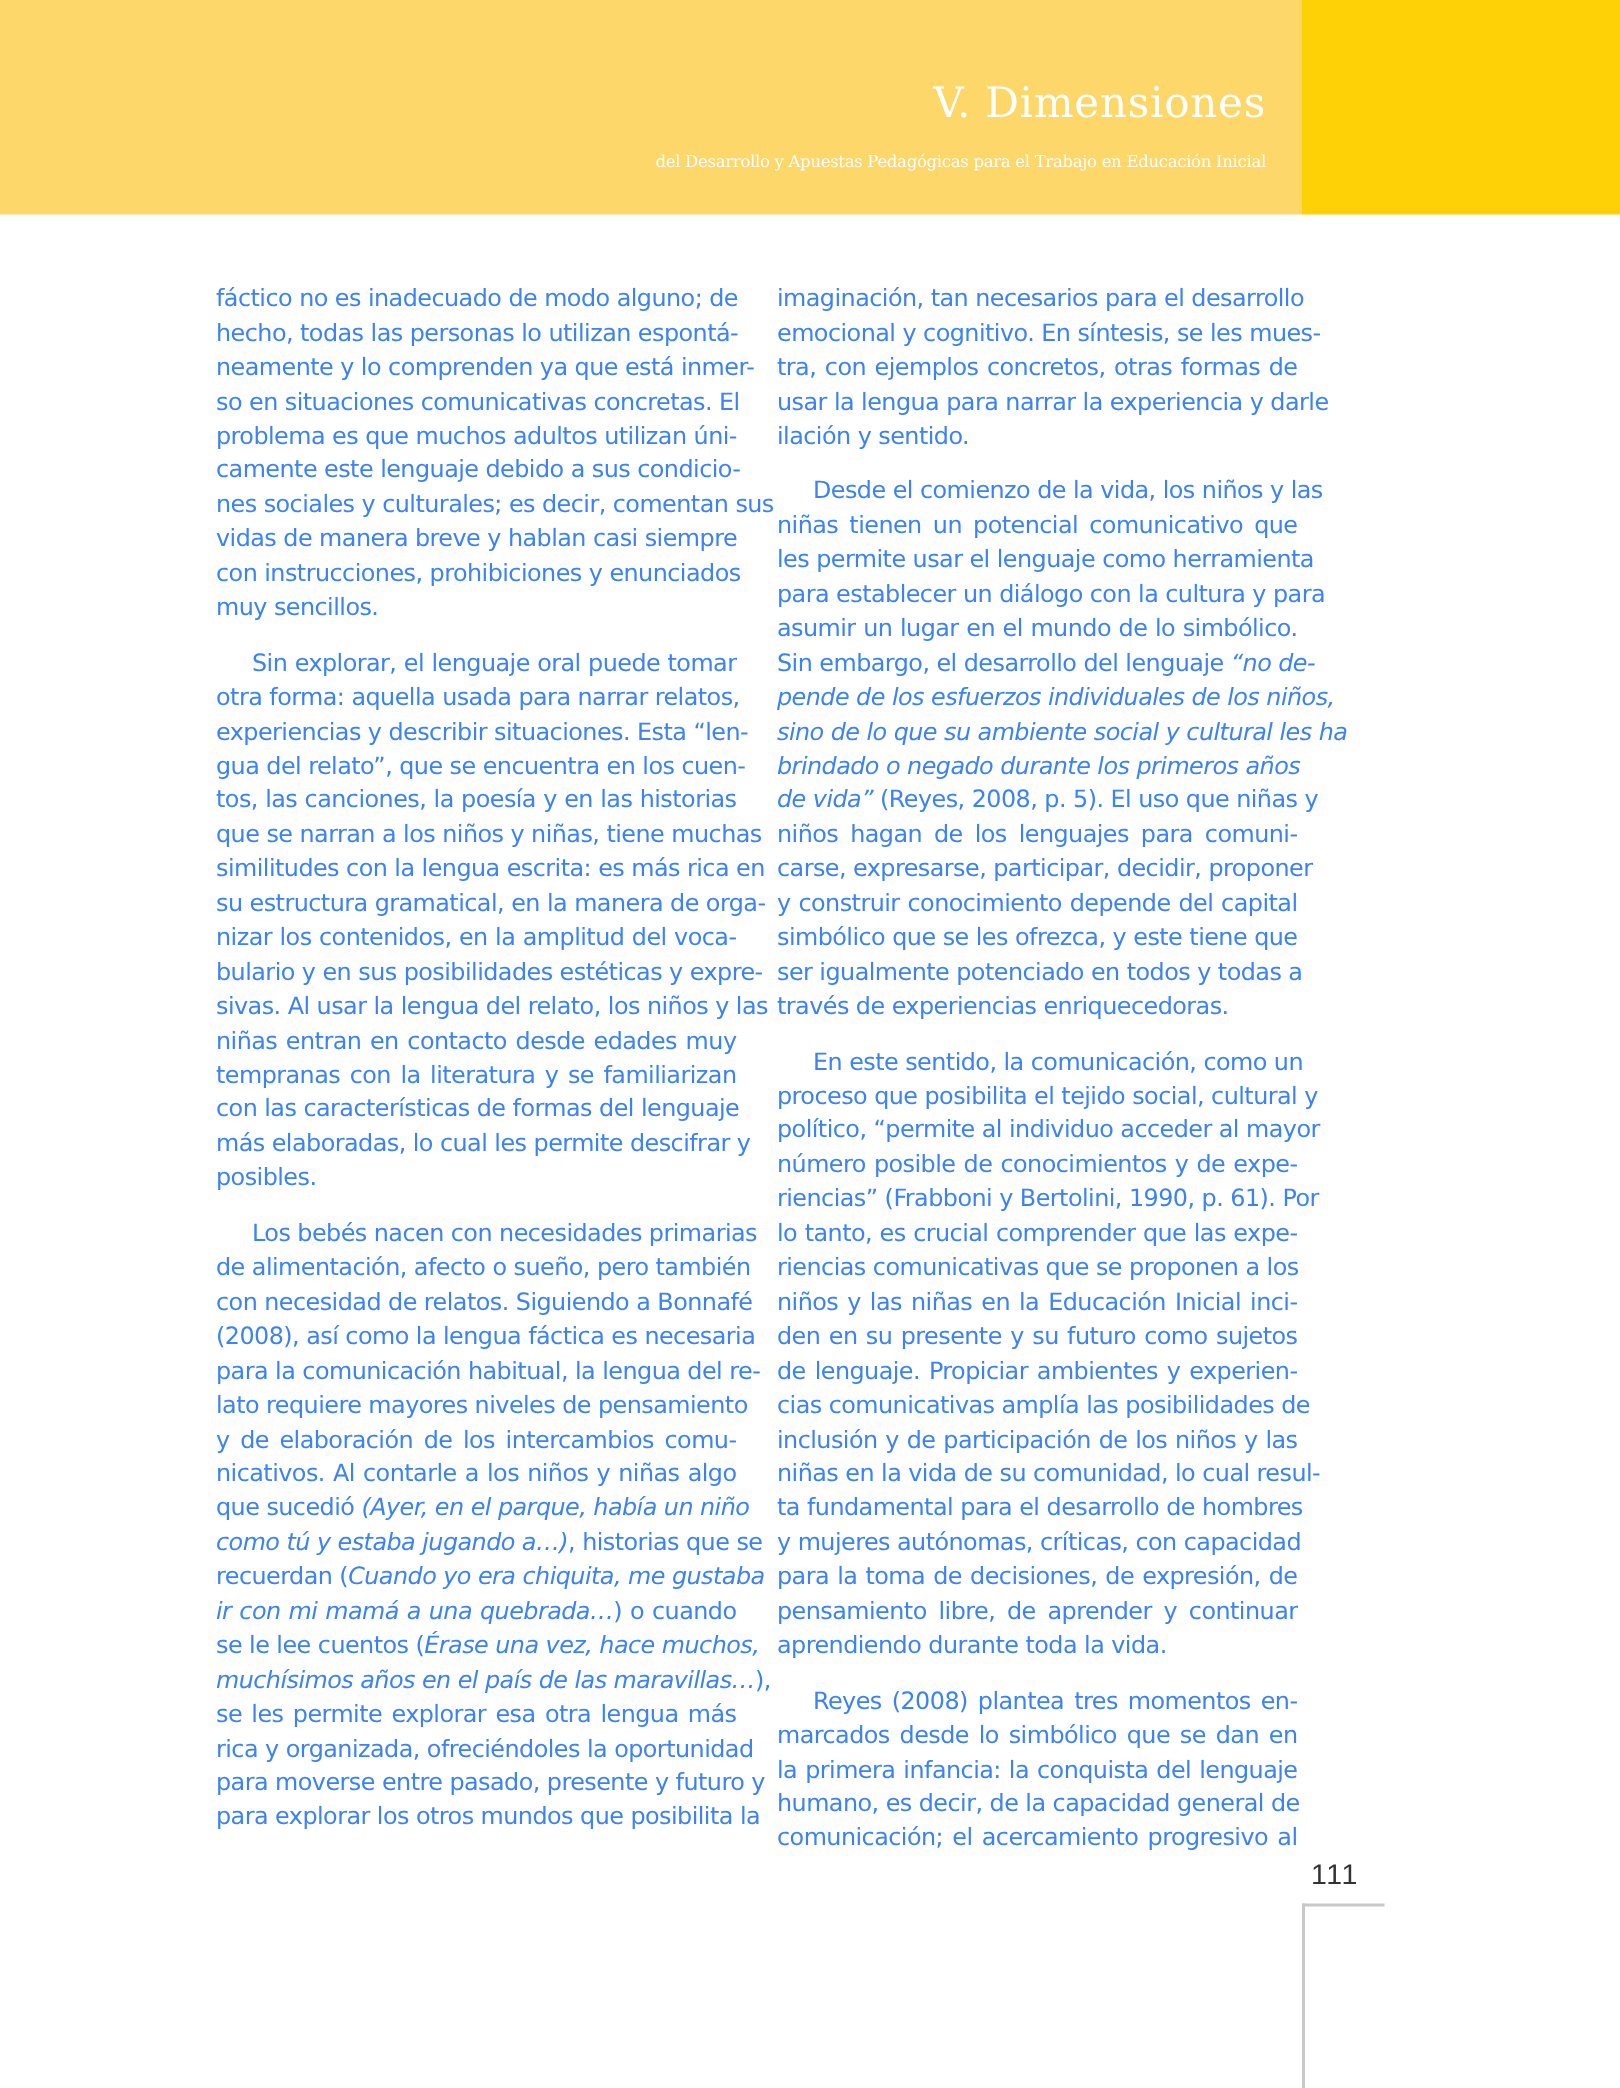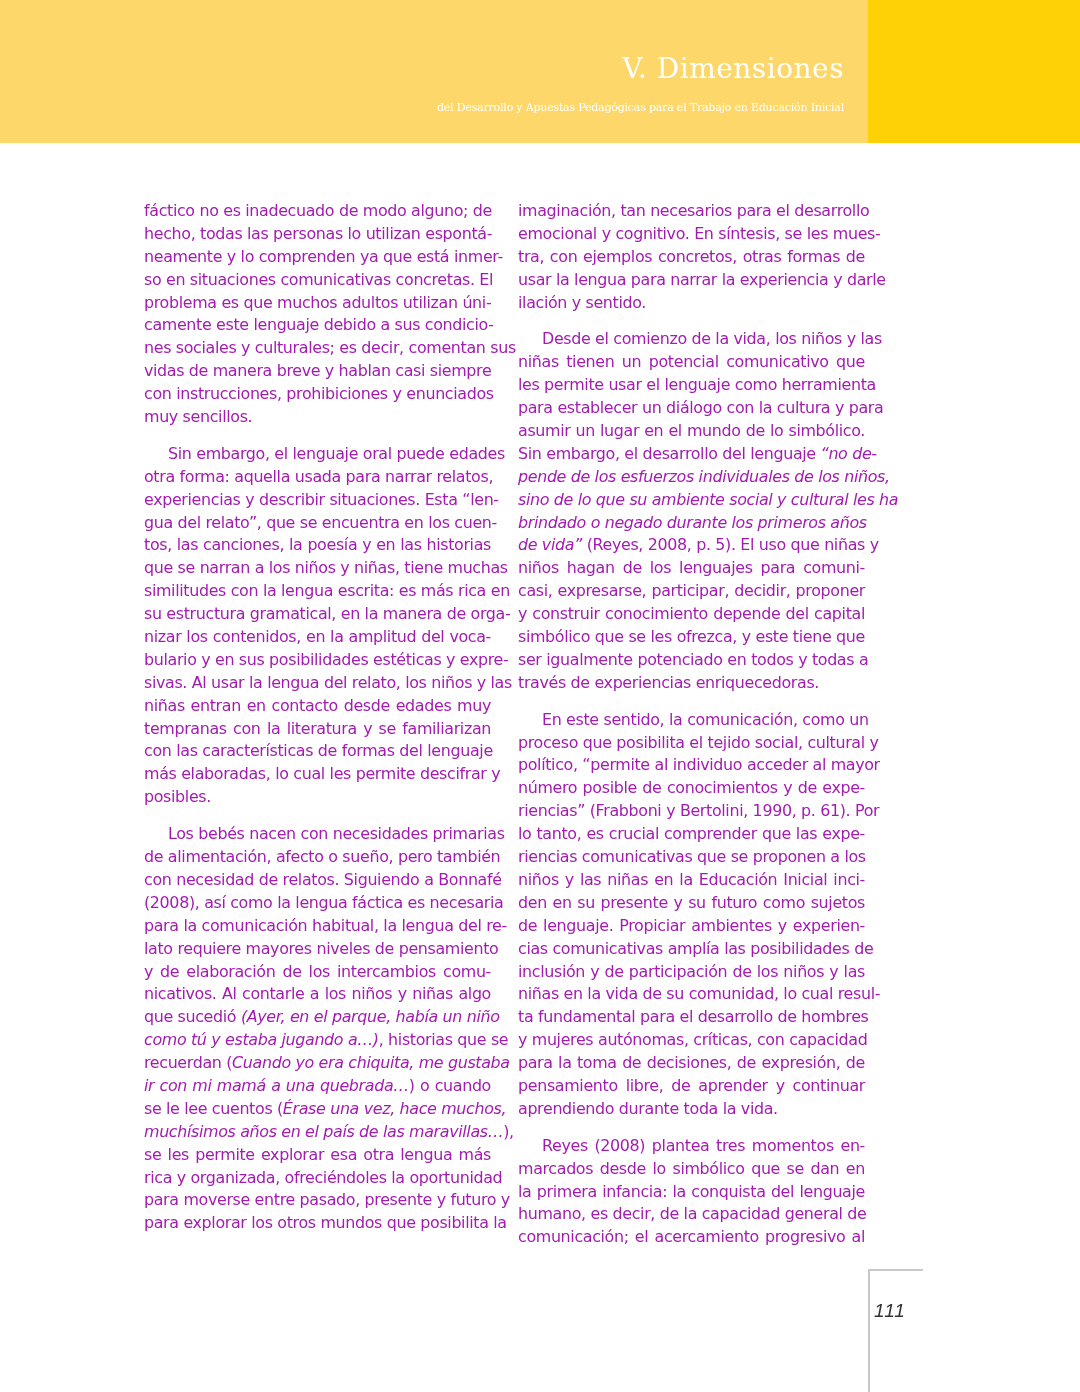--- a/index.html
+++ b/index.html
@@ -20,41 +20,41 @@
     position: absolute; right: 236px; top: 52px;
     font-family: "DejaVu Serif", serif;
     font-size: 28px; color: #ffffff; letter-spacing: 0.5px; white-space: nowrap;
   }
   .header-subtitle {
     position: absolute; right: 236px; top: 101px;
     font-family: "DejaVu Serif", serif;
     font-size: 11px; color: #ffffff; white-space: nowrap; letter-spacing: -0.2px;
   }
   .column {
-    position: absolute; top: 200px; width: 347px;
-    color: #a21caf; font-size: 15.9px; letter-spacing: -0.35px;
+    position: absolute; top: 188px; width: 347px;
+    color: #3b82f6; font-size: 15.9px; letter-spacing: -0.35px;
   }
   .col-left { left: 144px; }
   .col-right { left: 518px; }
   .para { margin: 0 0 14px 0; }
   .line {
     display: block; height: 22.9px; line-height: 22.9px;
     text-align: justify; text-align-last: justify; white-space: nowrap;
   }
   .line.last { text-align-last: left; }
   .line.indent { padding-left: 24px; }
   .ital { font-style: italic; }
   .page-num-box {
     position: absolute; left: 868px; top: 1269px; width: 55px; height: 123px;
     border-left: 2px solid #c8c8c8; border-top: 2px solid #c8c8c8;
     box-sizing: border-box;
   }
   .page-num {
-    position: absolute; left: 874px; top: 1300px;
-    font-family: "Liberation Sans", sans-serif; font-style: italic;
+    position: absolute; left: 874px; top: 1240px;
+    font-family: "Liberation Sans", sans-serif; 
     font-size: 19px; color: #333; letter-spacing: 1px;
   }
 </style>
 </head>
 <body>
 
 <div class="header-band"></div>
 <div class="header-accent"></div>
 <div class="header-title">V. Dimensiones</div>
 <div class="header-subtitle">del Desarrollo y Apuestas Pedagógicas para el Trabajo en Educación Inicial</div>
@@ -66,21 +66,21 @@
     <span class="line">neamente y lo comprenden ya que está inmer-</span>
     <span class="line">so en situaciones comunicativas concretas. El</span>
     <span class="line">problema es que muchos adultos utilizan úni-</span>
     <span class="line">camente este lenguaje debido a sus condicio-</span>
     <span class="line">nes sociales y culturales; es decir, comentan sus</span>
     <span class="line">vidas de manera breve y hablan casi siempre</span>
     <span class="line">con instrucciones, prohibiciones y enunciados</span>
     <span class="line last">muy sencillos.</span>
   </div>
   <div class="para">
-    <span class="line indent">Sin embargo, el lenguaje oral puede edades</span>
+    <span class="line indent">Sin explorar, el lenguaje oral puede tomar</span>
     <span class="line">otra forma: aquella usada para narrar relatos,</span>
     <span class="line">experiencias y describir situaciones. Esta “len-</span>
     <span class="line">gua del relato”, que se encuentra en los cuen-</span>
     <span class="line">tos, las canciones, la poesía y en las historias</span>
     <span class="line">que se narran a los niños y niñas, tiene muchas</span>
     <span class="line">similitudes con la lengua escrita: es más rica en</span>
     <span class="line">su estructura gramatical, en la manera de orga-</span>
     <span class="line">nizar los contenidos, en la amplitud del voca-</span>
     <span class="line">bulario y en sus posibilidades estéticas y expre-</span>
     <span class="line">sivas. Al usar la lengua del relato, los niños y las</span>
@@ -125,21 +125,21 @@
     <span class="line">niñas tienen un potencial comunicativo que</span>
     <span class="line">les permite usar el lenguaje como herramienta</span>
     <span class="line">para establecer un diálogo con la cultura y para</span>
     <span class="line">asumir un lugar en el mundo de lo simbólico.</span>
     <span class="line"><span>Sin embargo, el desarrollo del lenguaje </span><span class="ital">“no de-</span></span>
     <span class="line ital">pende de los esfuerzos individuales de los niños,</span>
     <span class="line ital">sino de lo que su ambiente social y cultural les ha</span>
     <span class="line ital">brindado o negado durante los primeros años</span>
     <span class="line"><span class="ital">de vida”</span><span> (Reyes, 2008, p. 5). El uso que niñas y</span></span>
     <span class="line">niños hagan de los lenguajes para comuni-</span>
-    <span class="line">casi, expresarse, participar, decidir, proponer</span>
+    <span class="line">carse, expresarse, participar, decidir, proponer</span>
     <span class="line">y construir conocimiento depende del capital</span>
     <span class="line">simbólico que se les ofrezca, y este tiene que</span>
     <span class="line">ser igualmente potenciado en todos y todas a</span>
     <span class="line last">través de experiencias enriquecedoras.</span>
   </div>
   <div class="para">
     <span class="line indent">En este sentido, la comunicación, como un</span>
     <span class="line">proceso que posibilita el tejido social, cultural y</span>
     <span class="line">político, “permite al individuo acceder al mayor</span>
     <span class="line">número posible de conocimientos y de expe-</span>

